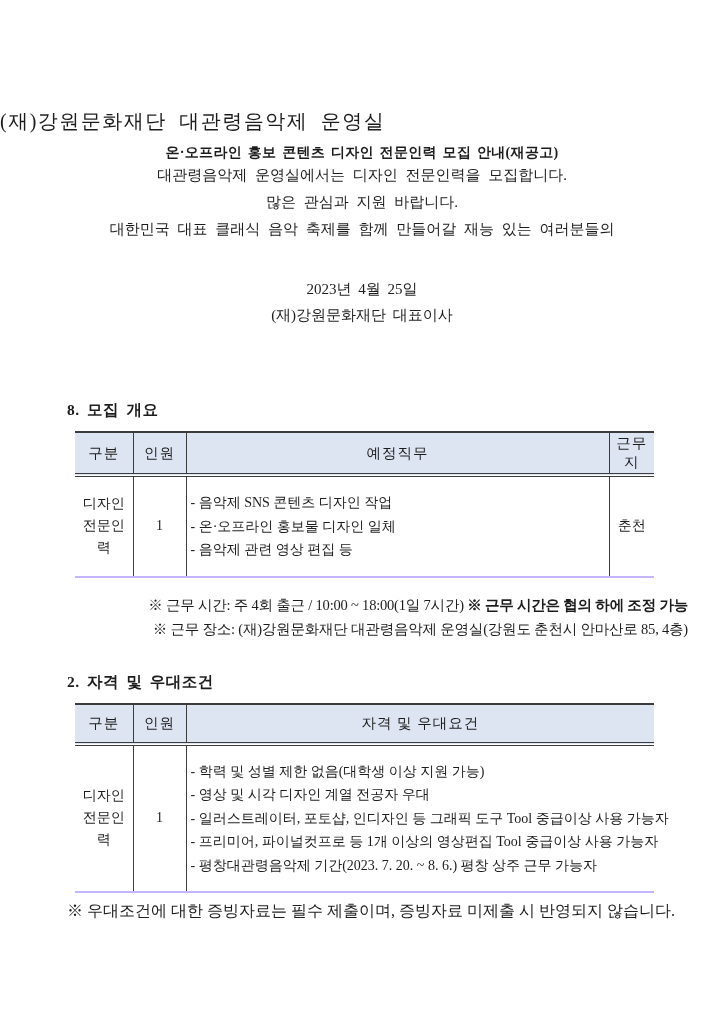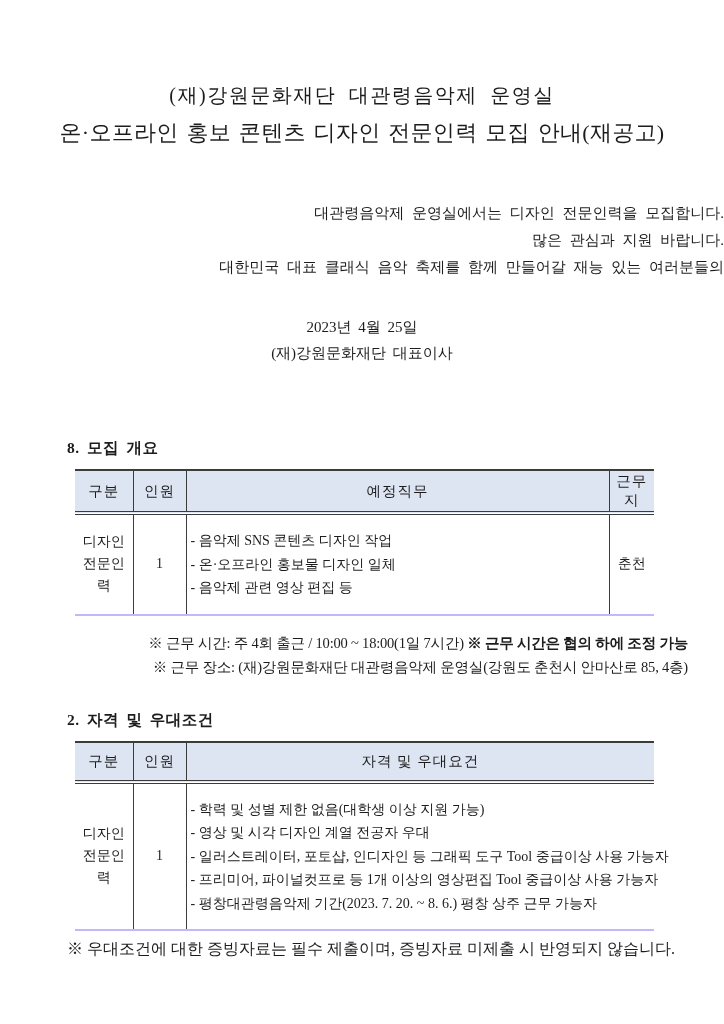--- a/index.html
+++ b/index.html
@@ -7,37 +7,35 @@
   .page {
     width: 724px; height: 1024px;
     margin: 0 auto;
     background: #ffffff;
     font-family: "Liberation Serif", serif;
     color: #1c1c1c;
     position: relative;
     overflow: hidden;
   }
   .doc-title {
-    padding-top: 82px;
-    text-align: center;
+    padding-top: 108px;
     font-size: 20px;
     letter-spacing: 1.5px;
     word-spacing: 6px;
   }
   .doc-subtitle {
     margin-top: 9px;
     text-align: center;
-    font-size: 22px;
-    font-weight: normal;
+    font-size: 14px;
+    font-weight: bold;
     letter-spacing: 0.3px;
     word-spacing: 2px;
   }
   .intro {
-    margin-top: 52px;
-    text-align: right;
+    text-align: center;
     font-size: 15px;
     line-height: 27px;
     word-spacing: 4px;
   }
   .date-block {
     margin-top: 33px;
     text-align: center;
     font-size: 15px;
     line-height: 26px;
     word-spacing: 3px;

